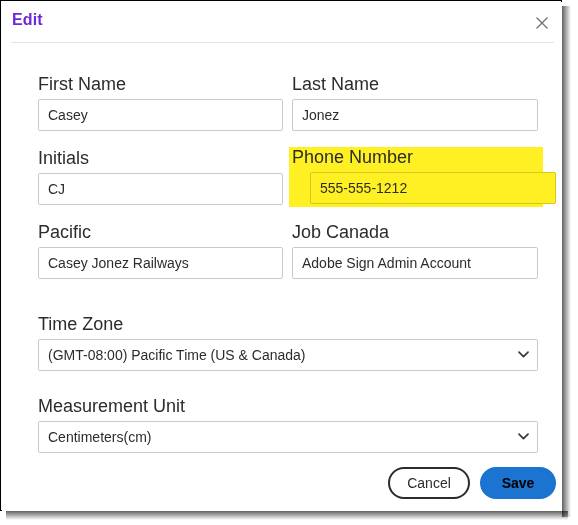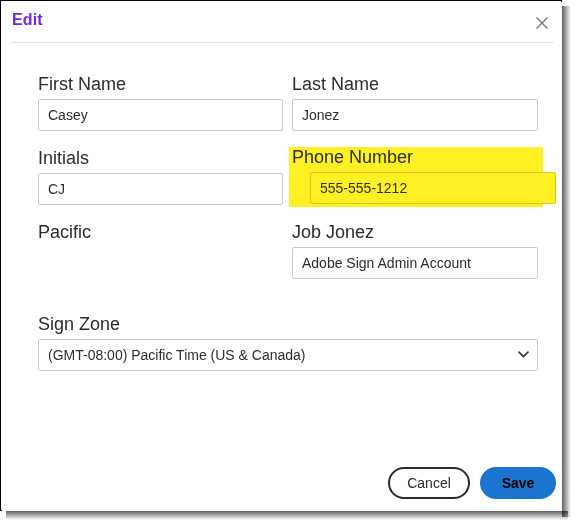--- a/index.html
+++ b/index.html
@@ -270,41 +270,55 @@
           <input class="field-input" type="text" value="CJ" style="">
         </div>
 
         <div class="highlight-wrap">
           <div class="field-label">Phone Number</div>
           <input class="field-input" type="text" value="555-555-1212" style="">
         </div>
 
         <div class="field col-left row3">
           <div class="field-label">Pacific</div>
+          <input class="field-input" type="text" value="Casey Jonez Railways" style="">
         </div>
 
         <div class="field col-right row3">
-          <div class="field-label">Job Jonez</div>
+          <div class="field-label">Job Canada</div>
           <input class="field-input" type="text" value="Adobe Sign Admin Account" style="">
         </div>
 
         <div class="field full-row row4">
-          <div class="field-label">Sign Zone</div>
+          <div class="field-label">Time Zone</div>
           <div class="select-shell">
             <select class="field-select">
               <option>(GMT-08:00) Pacific Time (US &amp; Canada)</option>
             </select>
             <span class="select-chevron">
               <svg viewBox="0 0 11 9" width="11" height="9" aria-hidden="true">
                 <path d="M1 2.2 L5.5 6.6 L10 2.2" stroke="currentColor" stroke-width="1.7" fill="none" stroke-linecap="round" stroke-linejoin="round"></path>
               </svg>
             </span>
           </div>
         </div>
 
+        <div class="field full-row row5">
+          <div class="field-label">Measurement Unit</div>
+          <div class="select-shell">
+            <select class="field-select">
+              <option>Centimeters(cm)</option>
+            </select>
+            <span class="select-chevron">
+              <svg viewBox="0 0 11 9" width="11" height="9" aria-hidden="true">
+                <path d="M1 2.2 L5.5 6.6 L10 2.2" stroke="currentColor" stroke-width="1.7" fill="none" stroke-linecap="round" stroke-linejoin="round"></path>
+              </svg>
+            </span>
+          </div>
+        </div>
 
         <div class="button-bar">
           <button class="btn btn-cancel">Cancel</button>
           <button class="btn btn-save">Save</button>
         </div>
 
       </div>
     </div>
   </div>
 

